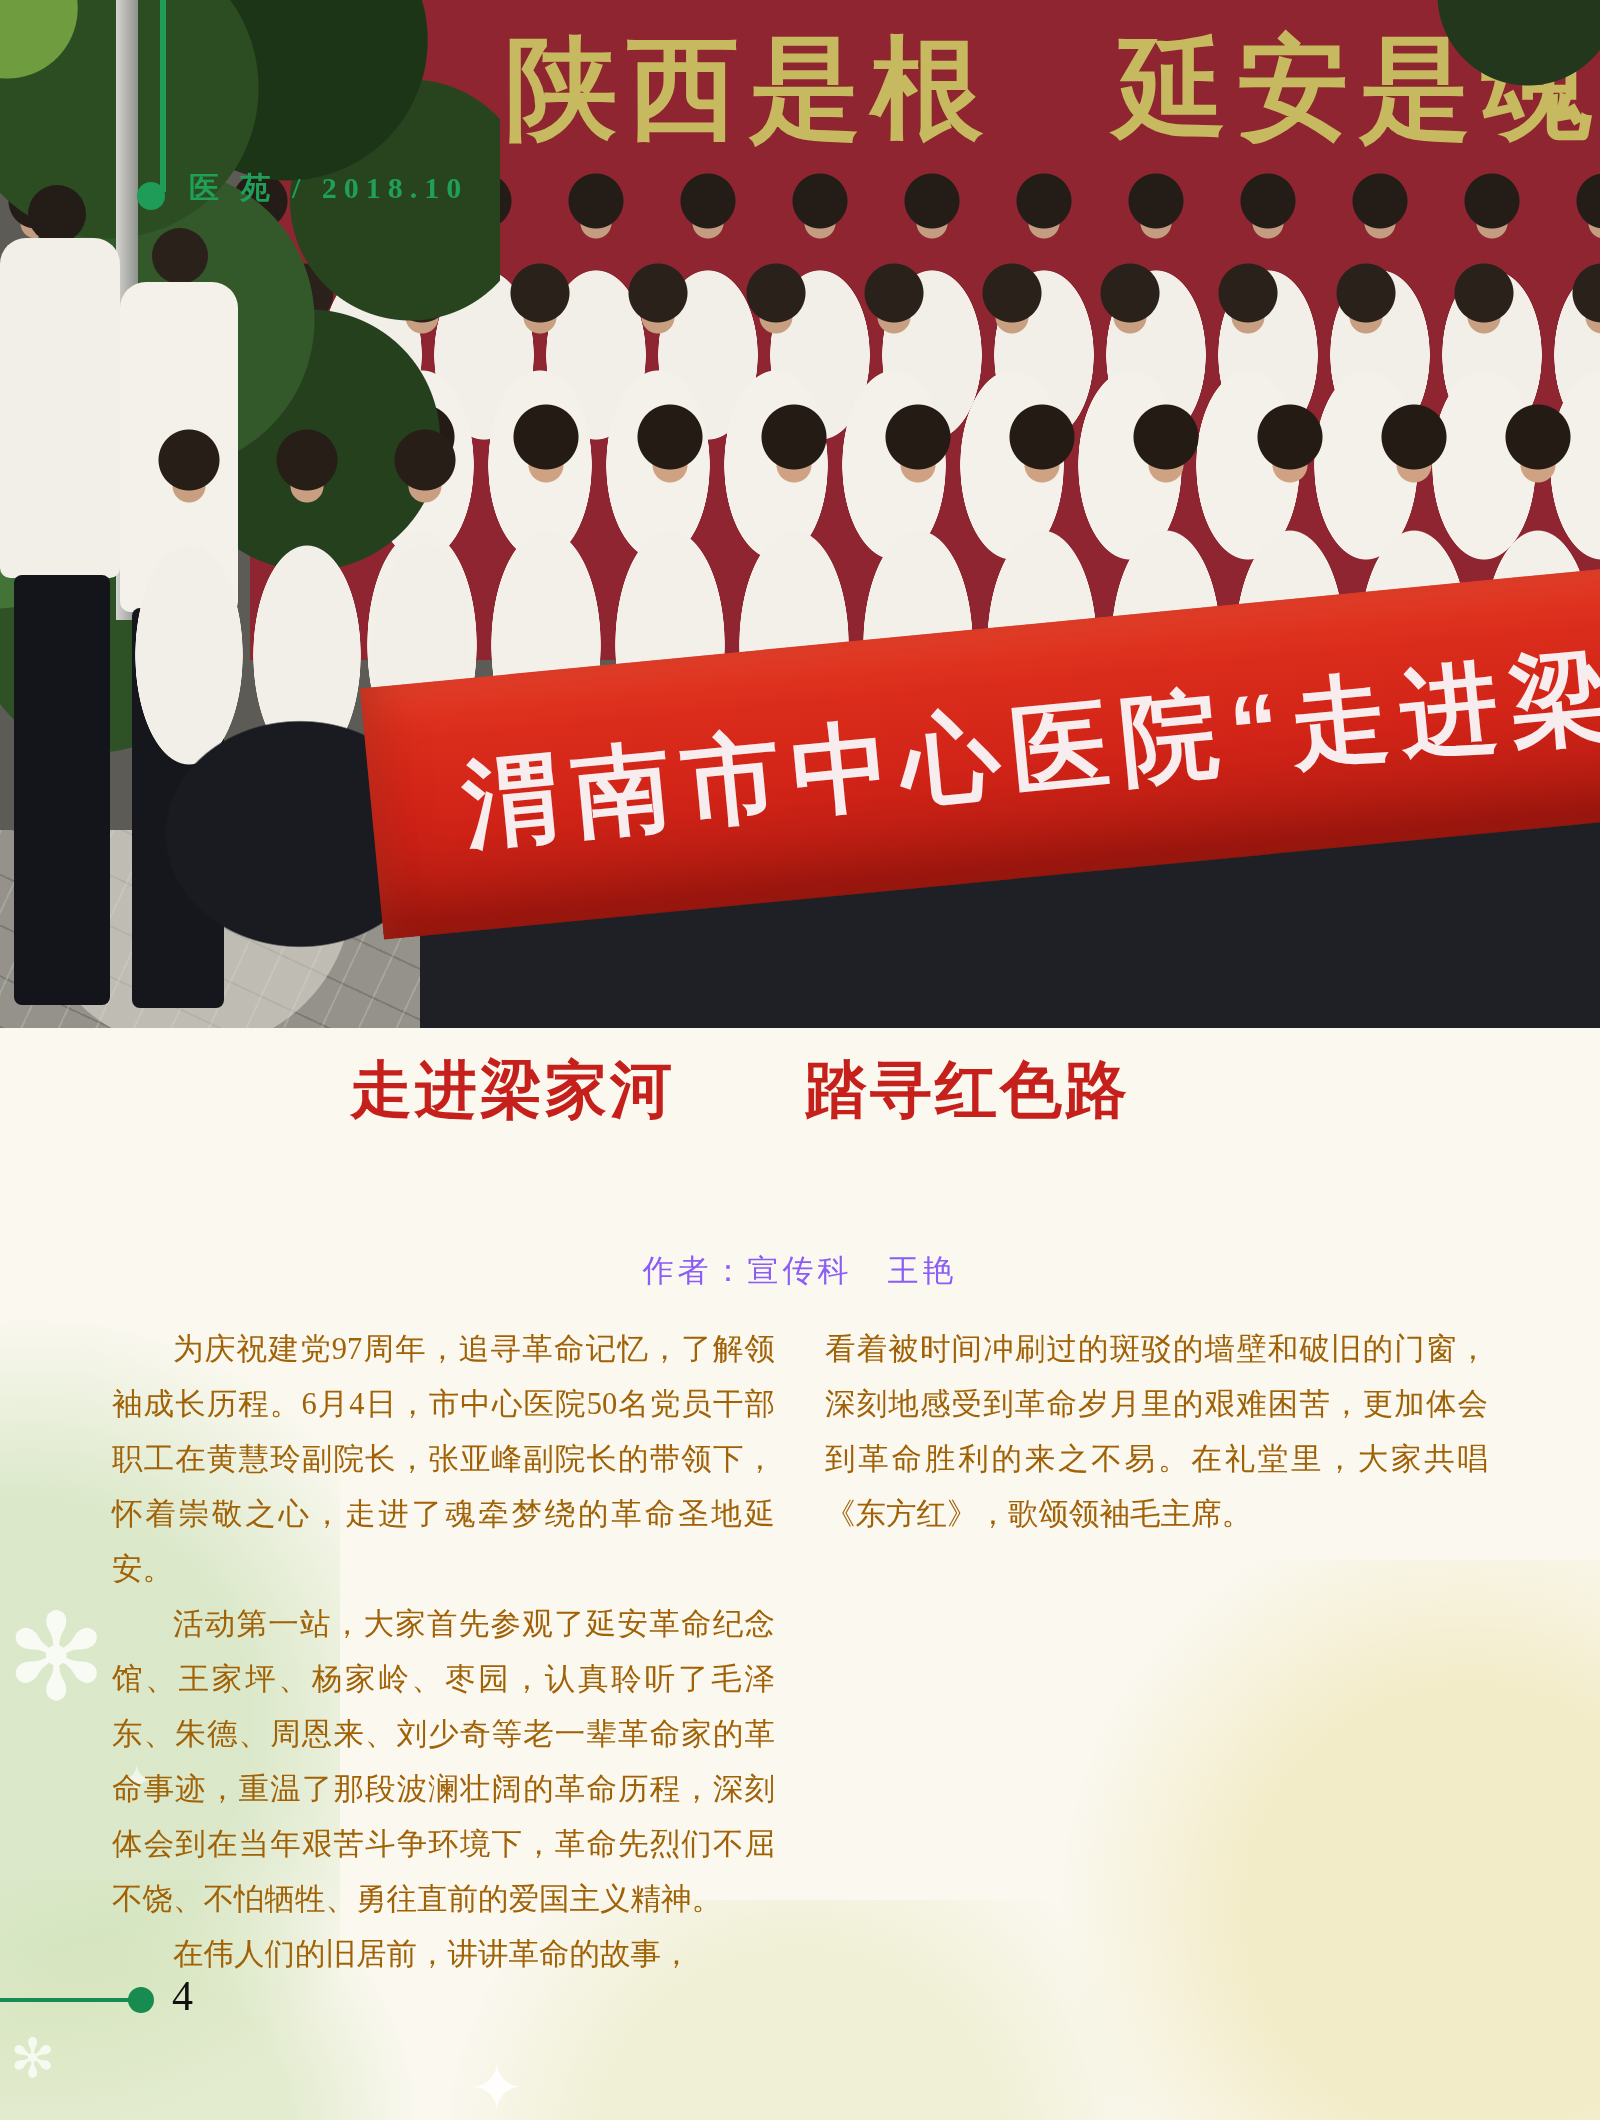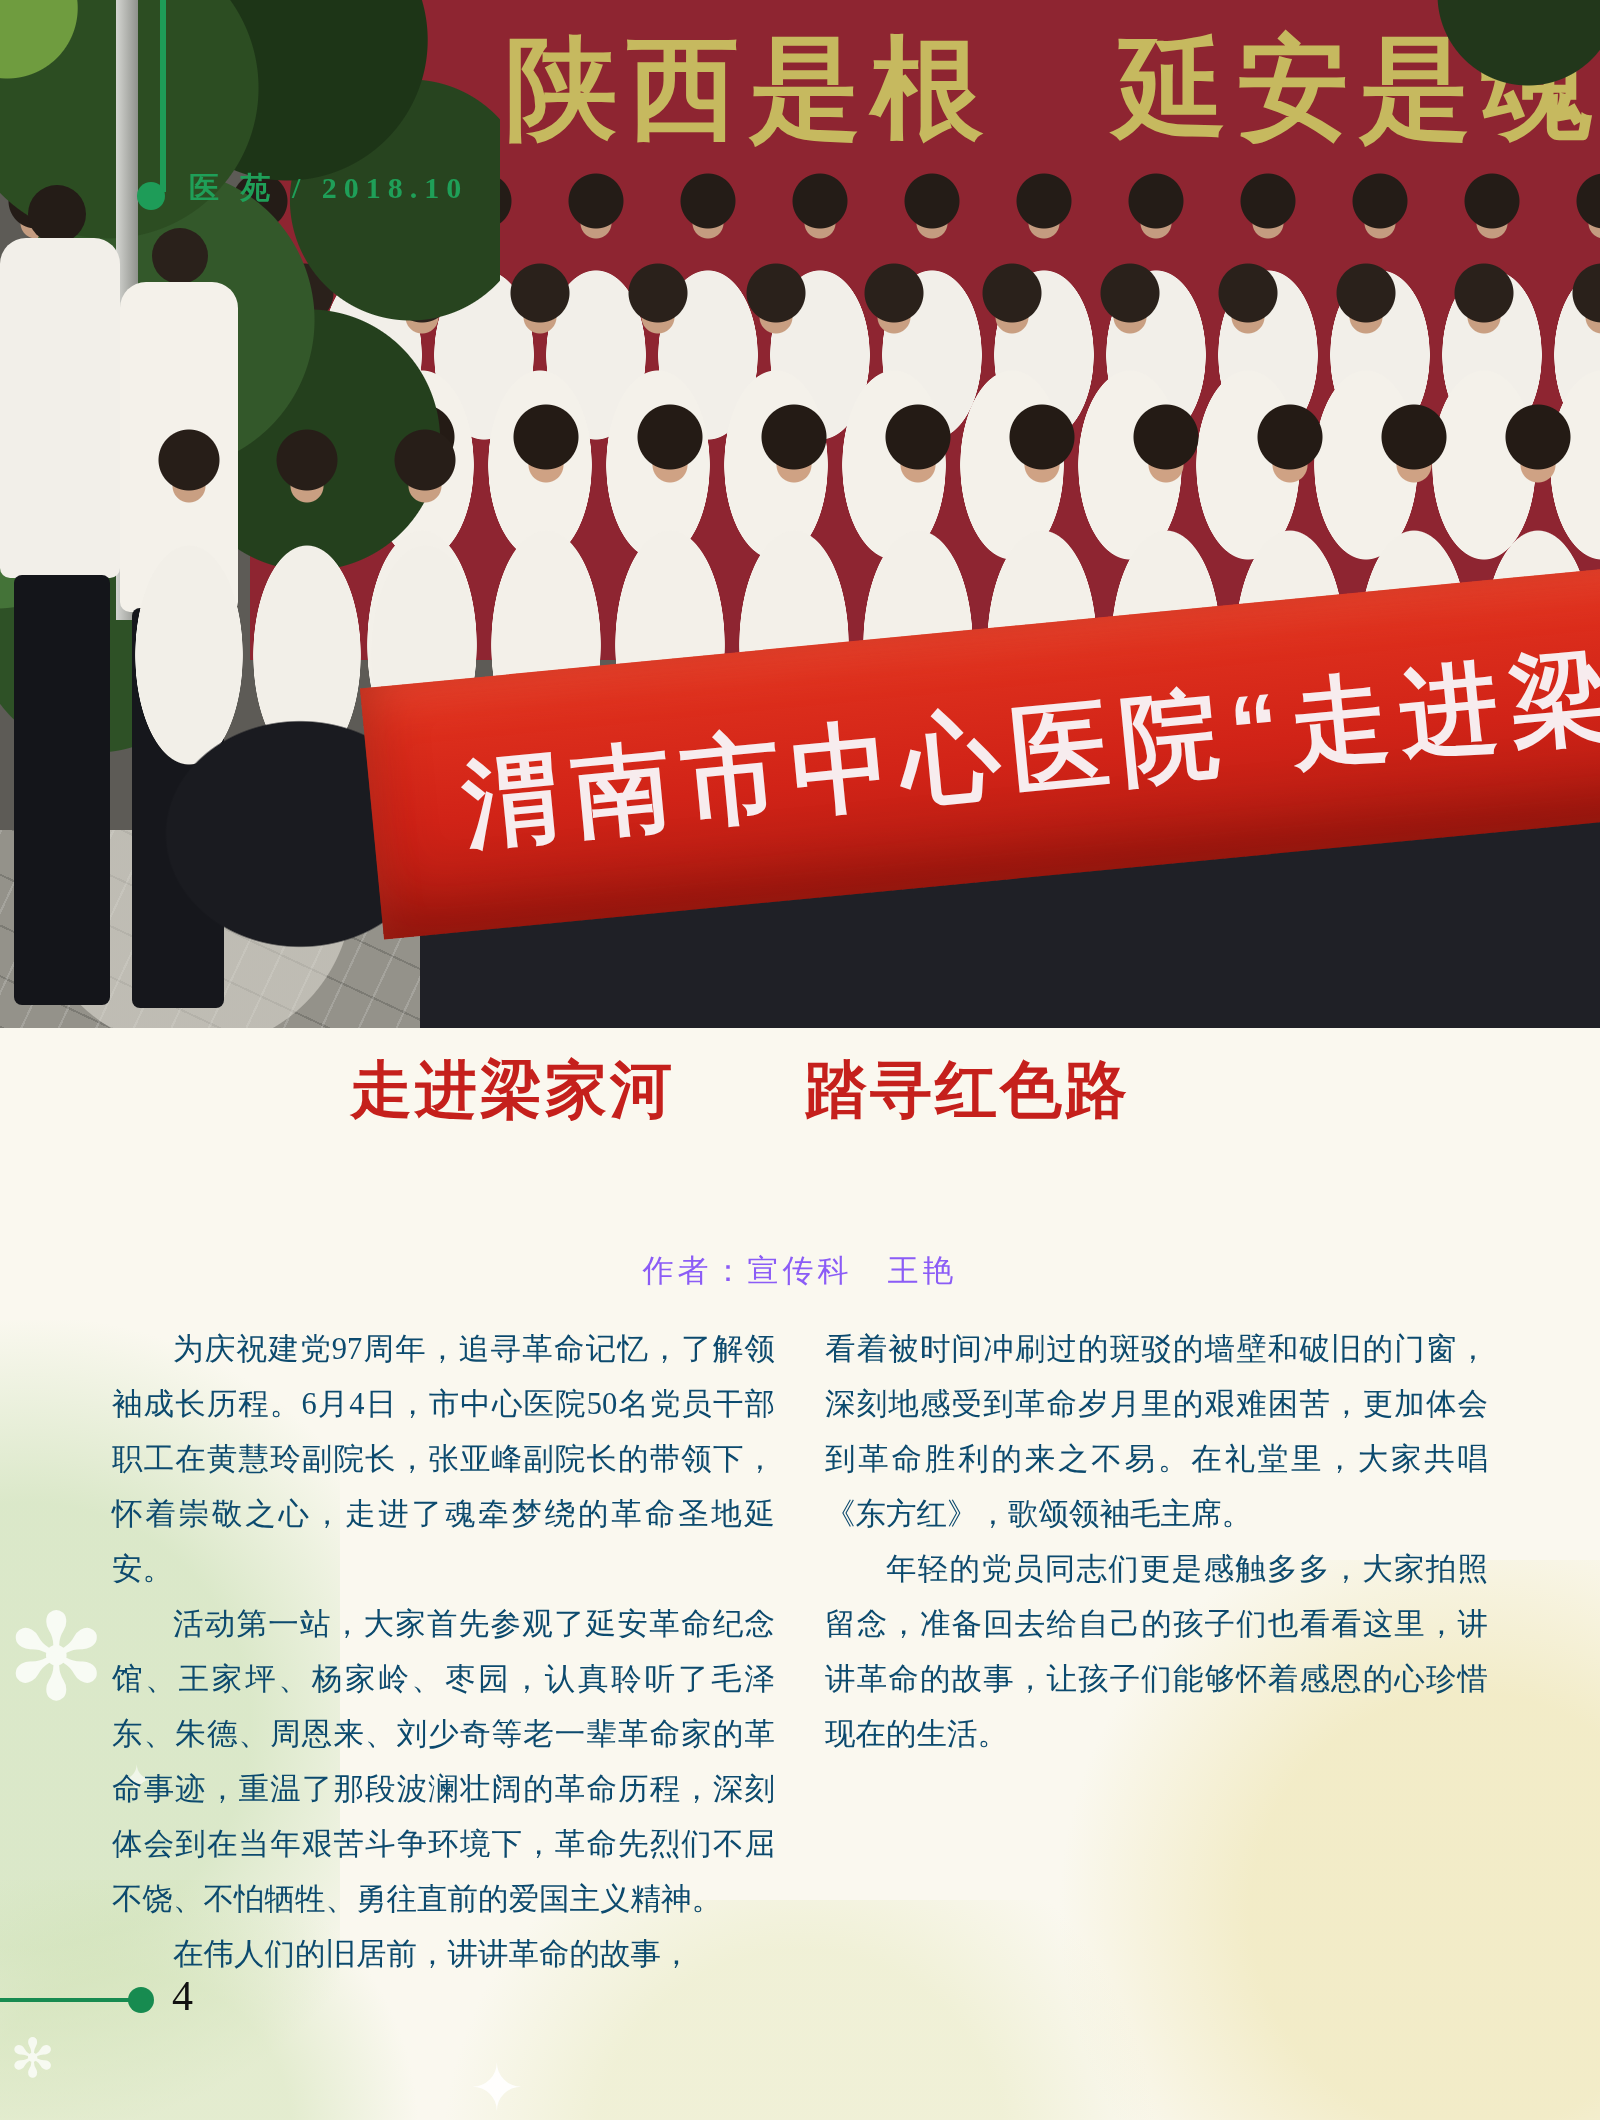--- a/index.html
+++ b/index.html
@@ -103,21 +103,21 @@
   
   .title{position:absolute;left:0;top:1048px;width:1480px;text-align:center;
     font-weight:900;font-size:62px;letter-spacing:3px;color:#c5201c;}
   .subtitle{position:absolute;left:0;top:1156px;width:1600px;text-align:center;
     font-family:"Liberation Sans","DejaVu Sans",sans-serif;
     font-weight:bold;font-size:45px;letter-spacing:1px;color:#101010;}
   .byline{position:absolute;left:0;top:1250px;width:1600px;text-align:center;
     font-size:31px;letter-spacing:4px;color:#8b5cf6;}
   .columns{position:absolute;left:112px;top:1322px;width:1376px;display:flex;gap:50px;}
   .col{width:663px;}
-  .col p{margin:0;font-size:30.5px;line-height:55px;text-align:justify;color:#0c4a6e;}
+  .col p{margin:0;font-size:30.5px;line-height:55px;text-align:justify;color:#a16207;}
   .col p.indent{text-indent:2em;}
 
   
   .foot-rule{position:absolute;left:0;top:1998px;width:132px;height:4px;background:#178b50;}
   .foot-dot{position:absolute;left:128px;top:1987px;width:26px;height:26px;border-radius:50%;background:#178b50;}
   .page-number{position:absolute;left:172px;top:1972px;font-size:42px;color:#111;}
 </style>
 </head>
 <body>
 
@@ -163,21 +163,20 @@
   <div class="byline">作者：宣传科　王艳</div>
 
   <div class="columns">
     <div class="col">
       <p class="indent">为庆祝建党97周年，追寻革命记忆，了解领袖成长历程。6月4日，市中心医院50名党员干部职工在黄慧玲副院长，张亚峰副院长的带领下，怀着崇敬之心，走进了魂牵梦绕的革命圣地延安。</p>
       <p class="indent">活动第一站，大家首先参观了延安革命纪念馆、王家坪、杨家岭、枣园，认真聆听了毛泽东、朱德、周恩来、刘少奇等老一辈革命家的革命事迹，重温了那段波澜壮阔的革命历程，深刻体会到在当年艰苦斗争环境下，革命先烈们不屈不饶、不怕牺牲、勇往直前的爱国主义精神。</p>
       <p class="indent">在伟人们的旧居前，讲讲革命的故事，</p>
     </div>
     <div class="col">
       <p>看着被时间冲刷过的斑驳的墙壁和破旧的门窗，深刻地感受到革命岁月里的艰难困苦，更加体会到革命胜利的来之不易。在礼堂里，大家共唱《东方红》，歌颂领袖毛主席。</p>
-      <p class="indent">年轻的党员同志们更是感触多多，大家拍照留念，准备回去给自己的孩子们也看看这里，讲讲革命的故事，让孩子们能够怀着感恩的心珍惜现在的生活。</p>
     </div>
   </div>
 
   <div class="foot-rule"></div>
   <div class="foot-dot"></div>
   <div class="page-number">4</div>
 
 </div>
 
 </body></html>

